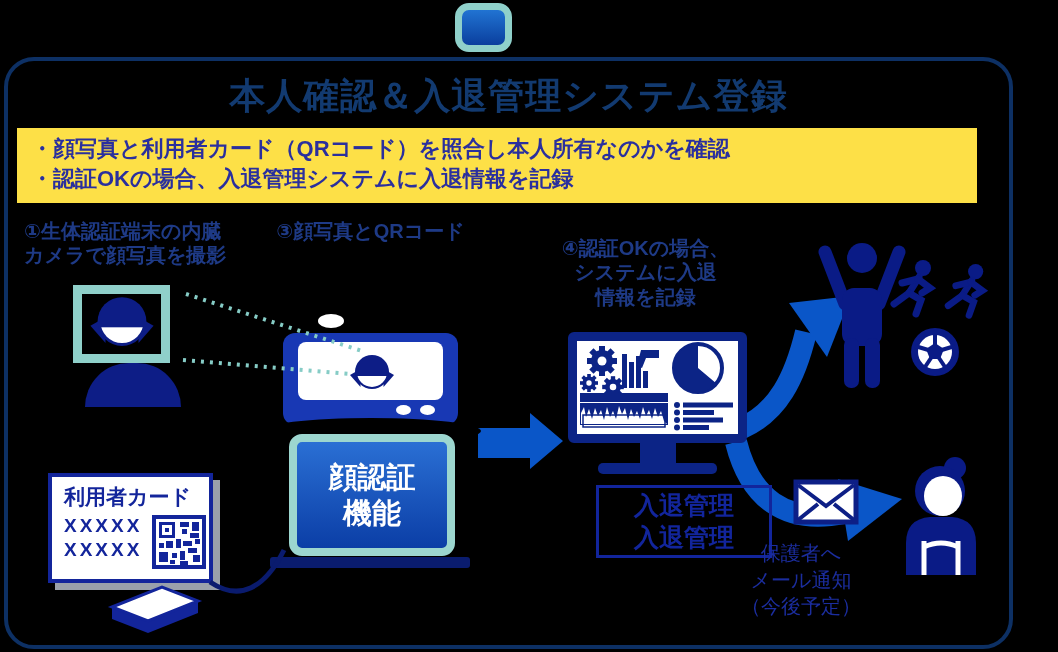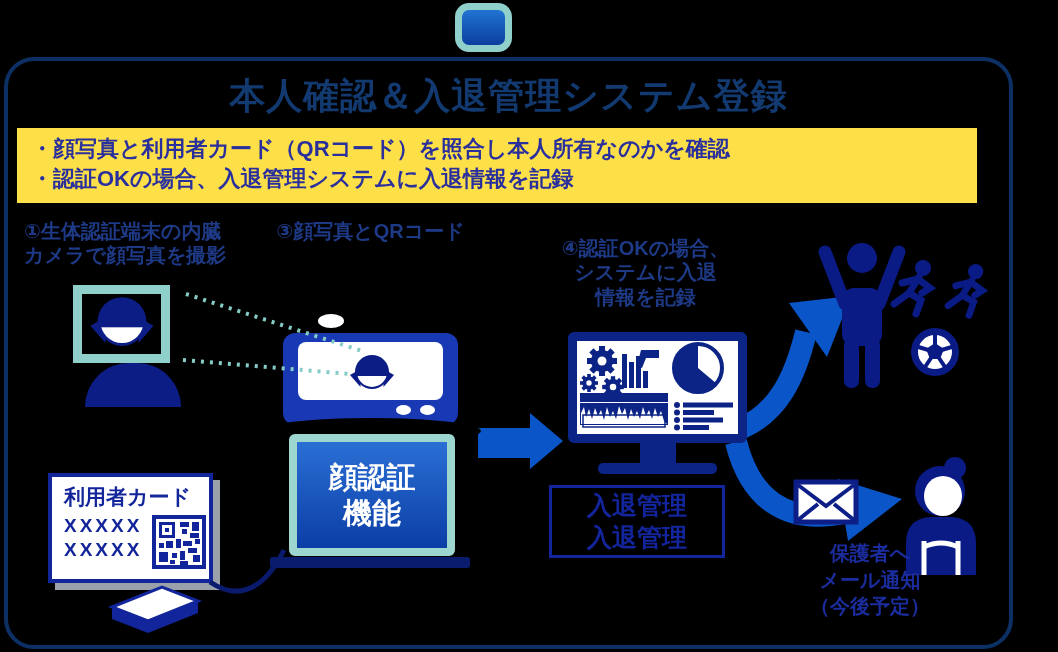--- a/index.html
+++ b/index.html
@@ -46,55 +46,55 @@
   
   #terminal-camera{left:318px;top:314px;width:26px;height:14px;background:#fff;border-radius:50%;}
   #terminal-body{left:283px;top:333px;width:175px;height:92px;background:#1838b4;border-radius:12px;}
   #terminal-screen{left:298px;top:342px;width:145px;height:58px;background:#fff;border-radius:8px;}
   .terminal-dot{top:405px;width:15px;height:10px;background:#fff;border-radius:50%;}
   #terminal-dot1{left:396px;}
   #terminal-dot2{left:420px;}
   #terminal-shadow{left:261px;top:418px;width:220px;height:26px;background:#000;border-radius:50%;}
   #face-auth-box{
     left:289px;top:434px;width:166px;height:122px;box-sizing:border-box;
-    border:8px solid #9cd6cf;border-radius:6px;
+    border:8px solid #9cd6cf;border-radius:13px;
     background:linear-gradient(#2a6fd4,#0b3ea6);
     display:flex;flex-direction:column;align-items:center;justify-content:center;
     color:#fff;font-size:29px;font-weight:bold;line-height:1.25;text-align:center;
   }
   #terminal-base{left:270px;top:557px;width:200px;height:11px;background:#0a1c6e;border-radius:3px;}
   
   #monitor-frame{
     left:568px;top:332px;width:179px;height:111px;box-sizing:border-box;
     background:#fff;border:9px solid #0c2486;border-radius:6px;
   }
   #monitor-neck{left:640px;top:443px;width:36px;height:22px;background:#0c2486;}
   #monitor-base{left:598px;top:463px;width:119px;height:11px;background:#0c2486;border-radius:5px;}
   
   #system-box{
-    left:549px;top:485px;width:176px;height:73px;box-sizing:border-box;
+    left:596px;top:485px;width:176px;height:73px;box-sizing:border-box;
     border:3px solid #12259c;color:#12259c;font-size:25px;font-weight:bold;
     display:flex;flex-direction:column;align-items:center;justify-content:center;
     line-height:1.25;text-align:center;
   }
   
   #user-card{
     left:48px;top:473px;width:165px;height:110px;box-sizing:border-box;
     background:#fff;border:4px solid #13259b;border-radius:0;
     box-shadow:7px 7px 0 #9aa1ab;
   }
   #card-title{position:absolute;left:12px;top:6px;color:#13259b;font-size:21px;font-weight:bold;}
   .card-code{position:absolute;left:12px;color:#13259b;font-size:19px;font-weight:bold;letter-spacing:3px;}
   #card-code1{top:38px;}
   #card-code2{top:62px;}
   #card-qr{position:absolute;left:100px;top:38px;}
   
   #mail-note{
-    left:795px;top:540px;width:150px;text-align:center;
-    color:#1b2d9e;font-size:20px;font-weight:bold;line-height:1.33;
+    left:726px;top:540px;width:150px;text-align:center;
+    color:#1b2d9e;font-size:20px;font-weight:normal;line-height:1.33;
   }
   svg{display:block;}
 </style>
 </head>
 <body>
 
 <div id="stage">
 
   <svg width="0" height="0" style="position:absolute" aria-hidden="true">
     <defs>

